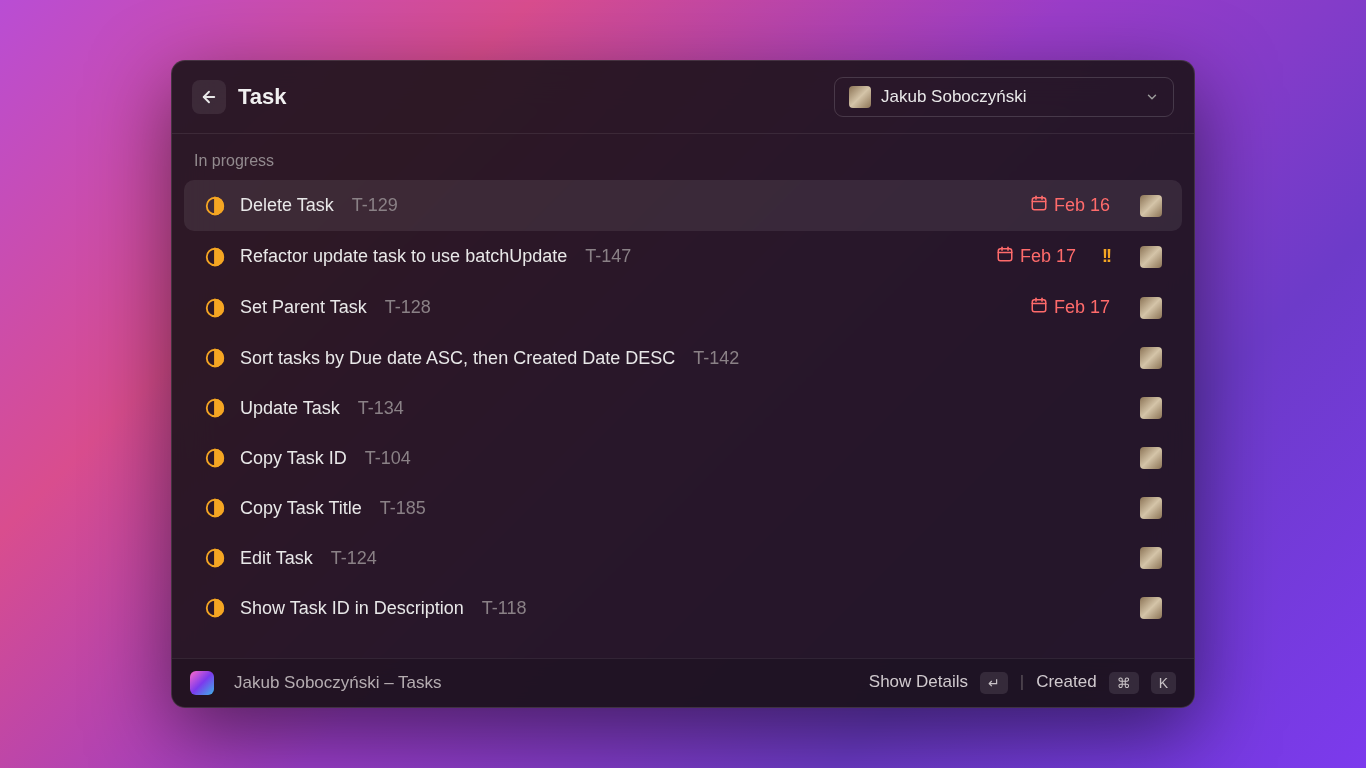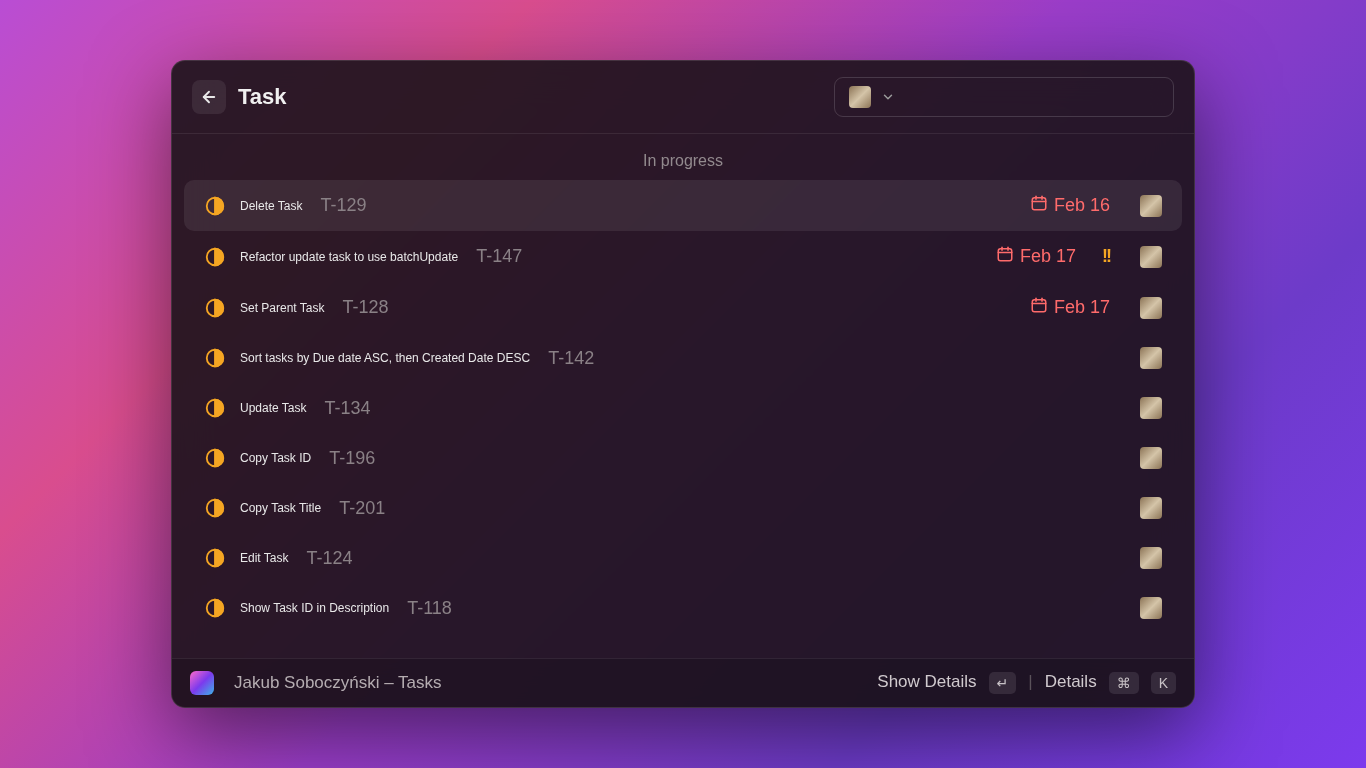--- a/index.html
+++ b/index.html
@@ -76,21 +76,20 @@
   font-size: 17px;
   flex: 1;
 }
 .chevron {
   color: #999;
 }
 .body {
   flex: 1;
   overflow-y: hidden;
   padding-top: 8px;
-  text-align: center;
 }
 .section-label {
   color: #928a8e;
   font-size: 16px;
   font-weight: 500;
   padding: 10px 22px;
 }
 .task-row {
   display: flex;
   align-items: center;
@@ -102,21 +101,21 @@
 .task-row.selected {
   background: rgba(255,255,255,0.08);
 }
 .status-icon {
   width: 22px;
   height: 22px;
   flex-shrink: 0;
 }
 .task-title {
   color: #e8e8e8;
-  font-size: 12px;
+  font-size: 18px;
   font-weight: 400;
 }
 .task-id {
   color: #8a8186;
   font-size: 18px;
   margin-left: 4px;
 }
 .spacer {
   flex: 1;
 }
@@ -180,20 +179,21 @@
   <div class="header">
     <div class="back-btn">
       <svg width="18" height="18" viewBox="0 0 24 24" fill="none" stroke="currentColor" stroke-width="2.5" stroke-linecap="round" stroke-linejoin="round">
           <line x1="19" y1="12" x2="5" y2="12"></line>
           <polyline points="12 19 5 12 12 5"></polyline>
         </svg>
     </div>
     <div class="header-title">Task</div>
     <div class="user-select">
       <div class="avatar"></div>
+      <div class="user-name">Jakub Soboczyński</div>
       <svg class="chevron" width="14" height="14" viewBox="0 0 24 24" fill="none" stroke="currentColor" stroke-width="2.5" stroke-linecap="round" stroke-linejoin="round">
           <polyline points="6 9 12 15 18 9"></polyline>
         </svg>
     </div>
   </div>
 
   <div class="body">
     <div class="section-label">In progress</div>
     <div id="task-list">
         <div class="task-row selected">
@@ -273,31 +273,31 @@
           <span class="task-id">T-134</span>
           <div class="spacer"></div>
           <div class="avatar-small" style="margin-left: 16px;"></div>
         </div>
         <div class="task-row">
           <div class="status-icon"><svg viewBox="0 0 24 24" fill="none" stroke="#f5a623" stroke-width="2">
               <circle cx="12" cy="12" r="9"></circle>
               <path d="M12 3 A9 9 0 0 1 12 21 Z" fill="#f5a623"></path>
             </svg></div>
           <span class="task-title">Copy Task ID</span>
-          <span class="task-id">T-196</span>
+          <span class="task-id">T-104</span>
           <div class="spacer"></div>
           <div class="avatar-small" style="margin-left: 16px;"></div>
         </div>
         <div class="task-row">
           <div class="status-icon"><svg viewBox="0 0 24 24" fill="none" stroke="#f5a623" stroke-width="2">
               <circle cx="12" cy="12" r="9"></circle>
               <path d="M12 3 A9 9 0 0 1 12 21 Z" fill="#f5a623"></path>
             </svg></div>
           <span class="task-title">Copy Task Title</span>
-          <span class="task-id">T-201</span>
+          <span class="task-id">T-185</span>
           <div class="spacer"></div>
           <div class="avatar-small" style="margin-left: 16px;"></div>
         </div>
         <div class="task-row">
           <div class="status-icon"><svg viewBox="0 0 24 24" fill="none" stroke="#f5a623" stroke-width="2">
               <circle cx="12" cy="12" r="9"></circle>
               <path d="M12 3 A9 9 0 0 1 12 21 Z" fill="#f5a623"></path>
             </svg></div>
           <span class="task-title">Edit Task</span>
           <span class="task-id">T-124</span>
@@ -317,18 +317,18 @@
       </div>
   </div>
 
   <div class="footer">
     <div class="app-icon"></div>
     <div class="footer-title">Jakub Soboczyński – Tasks</div>
     <div class="footer-actions">
       <span>Show Details</span>
       <span class="key">↵</span>
       <span class="divider">|</span>
-      <span>Details</span>
+      <span>Created</span>
       <span class="key">⌘</span>
       <span class="key">K</span>
     </div>
   </div>
 </div>
 
 </body></html>

